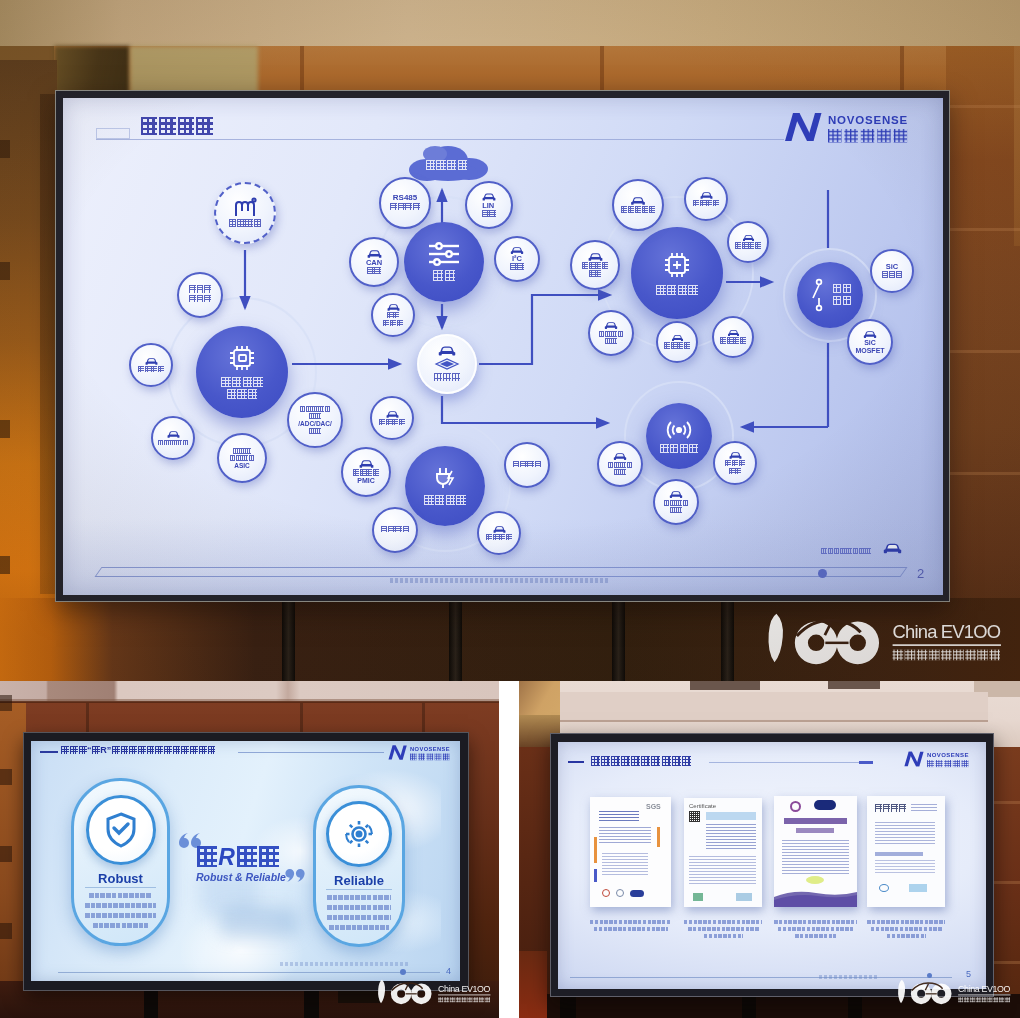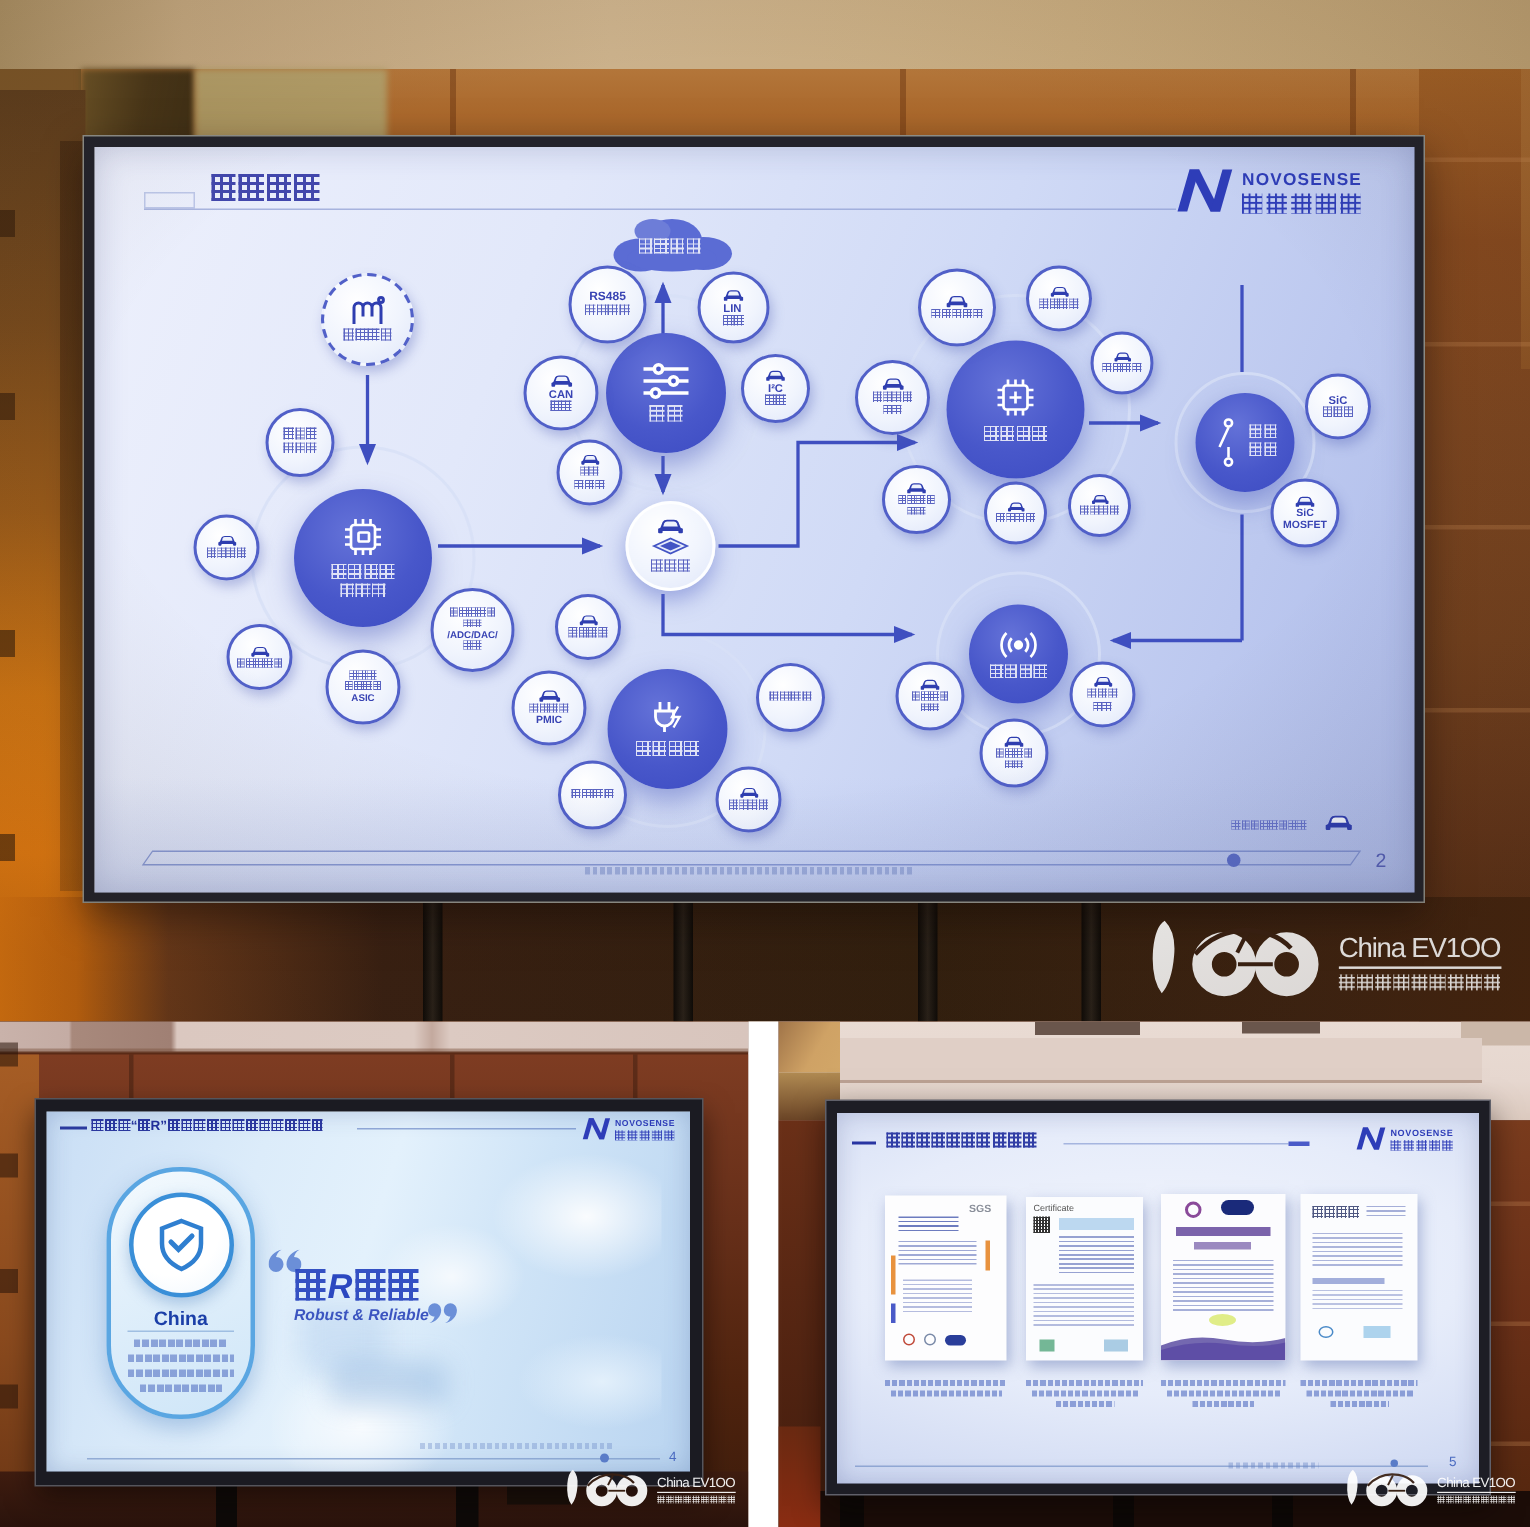--- a/index.html
+++ b/index.html
@@ -435,27 +435,48 @@
         <rect x="109.6" y="21" width="13.5" height="13.5" fill="url(#cjp)"></rect>
       </g>
     </svg>
 <div class="abs" style="left:71px;top:97px;width:99px;height:168px;border-radius:49px;background:linear-gradient(160deg,#f4fafe 0%,#e2f0fb 40%,#cfe6f8 100%);border:3px solid #5aa6e2;box-shadow:0 6px 16px rgba(90,140,200,.45)">
       <div style="position:absolute;left:50%;top:49px;transform:translate(-50%,-50%);width:70px;height:70px;border-radius:50%;background:radial-gradient(circle at 40% 32%,#fff 55%,#eef6fd);border:3px solid #3a8fd8;box-shadow:0 4px 10px rgba(80,130,190,.4);display:flex;align-items:center;justify-content:center">
         <svg width="34" height="36" viewBox="0 0 34 36">
           <path d="M17 2 L30 7 V17 Q30 28 17 34 Q4 28 4 17 V7 Z" fill="none" stroke="#2f7fd0" stroke-width="3"></path>
           <path d="M10 16 l5 5 l9 -9" fill="none" stroke="#2f7fd0" stroke-width="3.4" stroke-linecap="round"></path>
         </svg>
       </div>
-      <div style="position:absolute;left:0;top:90px;width:100%;text-align:center;font-size:13px;font-weight:bold;color:#1b3fa8">China</div>
+      <div style="position:absolute;left:0;top:90px;width:100%;text-align:center;font-size:13px;font-weight:bold;color:#1b3fa8">Robust</div>
       <div style="position:absolute;left:12%;top:106px;width:76%;height:1px;background:rgba(120,160,210,.6)"></div>
       <div style="position:absolute;left:11%;top:112px;width:78%">
         <div style="height:4.5px;margin:0 auto 5.5px;width:88%;background:repeating-linear-gradient(to right,rgba(72,102,190,.55) 0 4.6px,transparent 4.6px 5.7px)"></div>
         <div style="height:4.5px;margin:0 auto 5.5px;width:98%;background:repeating-linear-gradient(to right,rgba(72,102,190,.55) 0 4.6px,transparent 4.6px 5.7px)"></div>
         <div style="height:4.5px;margin:0 auto 5.5px;width:98%;background:repeating-linear-gradient(to right,rgba(72,102,190,.55) 0 4.6px,transparent 4.6px 5.7px)"></div>
         <div style="height:4.5px;margin:0 auto 5.5px;width:76%;background:repeating-linear-gradient(to right,rgba(72,102,190,.55) 0 4.6px,transparent 4.6px 5.7px)"></div>
+      </div>
+    </div>
+<div class="abs" style="left:313px;top:104px;width:92px;height:162px;border-radius:46px;background:linear-gradient(160deg,#f4fafe 0%,#e2f0fb 40%,#cfe6f8 100%);border:3px solid #5aa6e2;box-shadow:0 6px 16px rgba(90,140,200,.45)">
+      <div style="position:absolute;left:50%;top:46px;transform:translate(-50%,-50%);width:66px;height:66px;border-radius:50%;background:radial-gradient(circle at 40% 32%,#fff 55%,#eef6fd);border:3px solid #3a8fd8;box-shadow:0 4px 10px rgba(80,130,190,.4);display:flex;align-items:center;justify-content:center">
+        <svg width="36" height="36" viewBox="0 0 36 36">
+          <g fill="none" stroke="#2f7fd0" stroke-width="2.6">
+            <circle cx="18" cy="18" r="6.5"></circle>
+            <circle cx="18" cy="18" r="2.2" fill="#2f7fd0"></circle>
+            <path d="M18 8.5 V5 M18 31 V27.5 M8.5 18 H5 M31 18 H27.5 M11.3 11.3 L8.8 8.8 M27.2 27.2 L24.7 24.7 M24.7 11.3 L27.2 8.8 M8.8 27.2 L11.3 24.7"></path>
+            <path d="M28 10 a13 13 0 0 1 3 8" stroke-width="2"></path>
+            <path d="M8 26 a13 13 0 0 1 -3 -8" stroke-width="2"></path>
+          </g>
+        </svg>
+      </div>
+      <div style="position:absolute;left:0;top:85px;width:100%;text-align:center;font-size:13px;font-weight:bold;color:#1b3fa8">Reliable</div>
+      <div style="position:absolute;left:12%;top:101px;width:76%;height:1px;background:rgba(120,160,210,.6)"></div>
+      <div style="position:absolute;left:11%;top:107px;width:78%">
+        <div style="height:4.5px;margin:0 auto 5.5px;width:96%;background:repeating-linear-gradient(to right,rgba(72,102,190,.55) 0 4.6px,transparent 4.6px 5.7px)"></div>
+        <div style="height:4.5px;margin:0 auto 5.5px;width:96%;background:repeating-linear-gradient(to right,rgba(72,102,190,.55) 0 4.6px,transparent 4.6px 5.7px)"></div>
+        <div style="height:4.5px;margin:0 auto 5.5px;width:96%;background:repeating-linear-gradient(to right,rgba(72,102,190,.55) 0 4.6px,transparent 4.6px 5.7px)"></div>
+        <div style="height:4.5px;margin:0 auto 5.5px;width:90%;background:repeating-linear-gradient(to right,rgba(72,102,190,.55) 0 4.6px,transparent 4.6px 5.7px)"></div>
       </div>
     </div>
 <svg class="abs" style="left:179px;top:152px" width="22" height="16" viewBox="0 0 22 16">
       <g fill="#6b8fd8">
         <path d="M9 0 C4 1 0 5 0 10 a5 5 0 0 0 10 0 C10 7 8 5 5 5 C6 2 7 1 9 0 Z"></path>
         <path d="M21 0 C16 1 12 5 12 10 a5 5 0 0 0 10 0 C22 7 20 5 17 5 C18 2 19 1 21 0 Z"></path>
       </g>
     </svg>
 <div class="abs cjb" style="left:196px;top:163px;font-size:23px;font-weight:bold;font-style:italic;color:#2b48c0;letter-spacing:1px"><i class="cj"></i>R<i class="cj"></i><i class="cj"></i></div>
 <div class="abs" style="left:196px;top:190px;font-size:10.5px;font-style:italic;font-weight:bold;color:#3c55c0">Robust &amp; Reliable</div>

